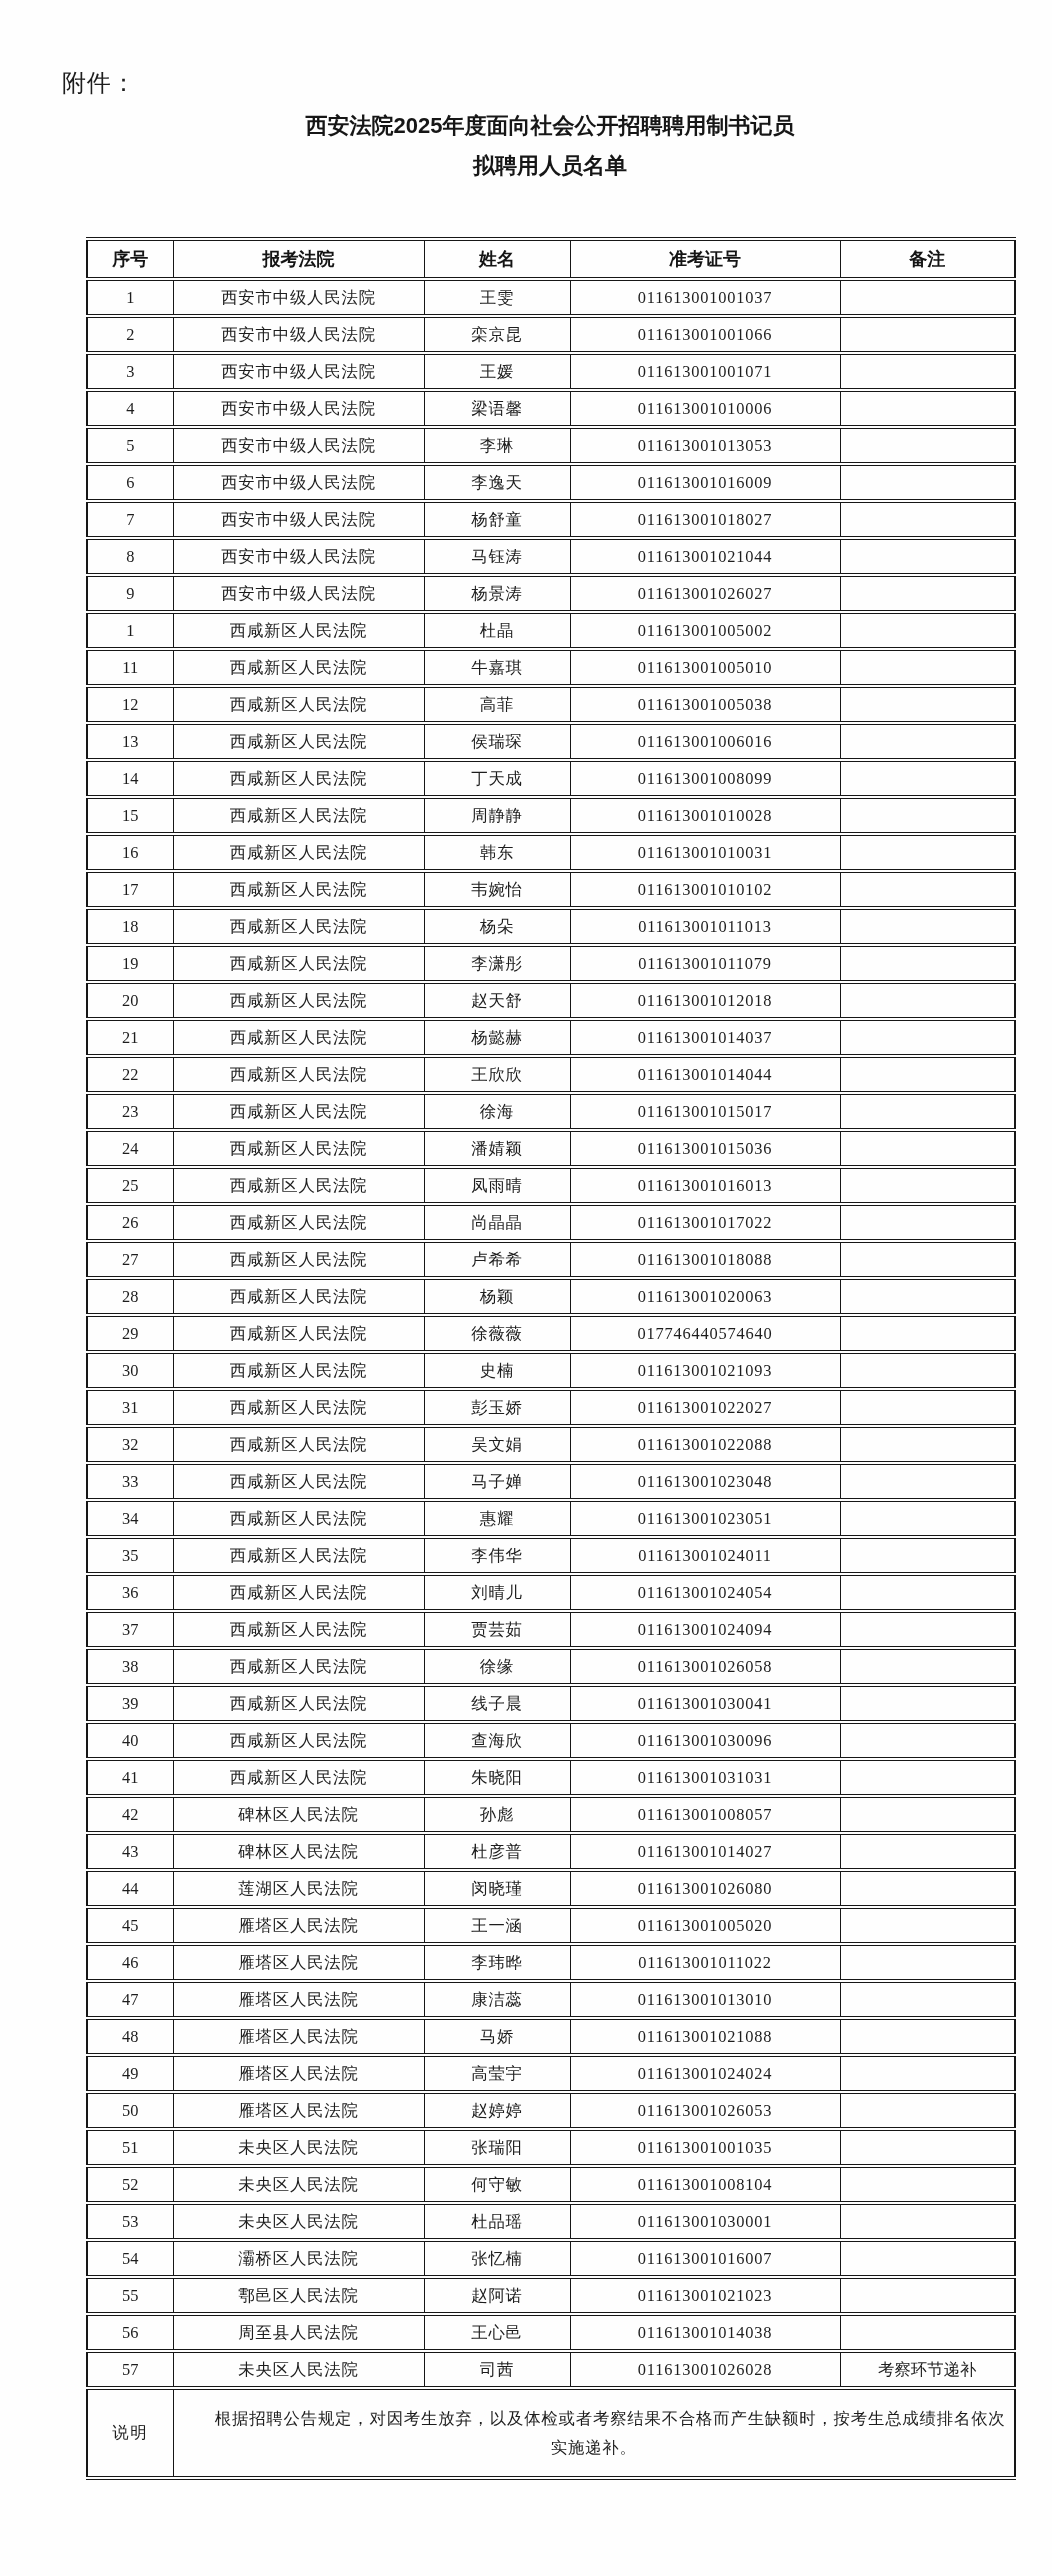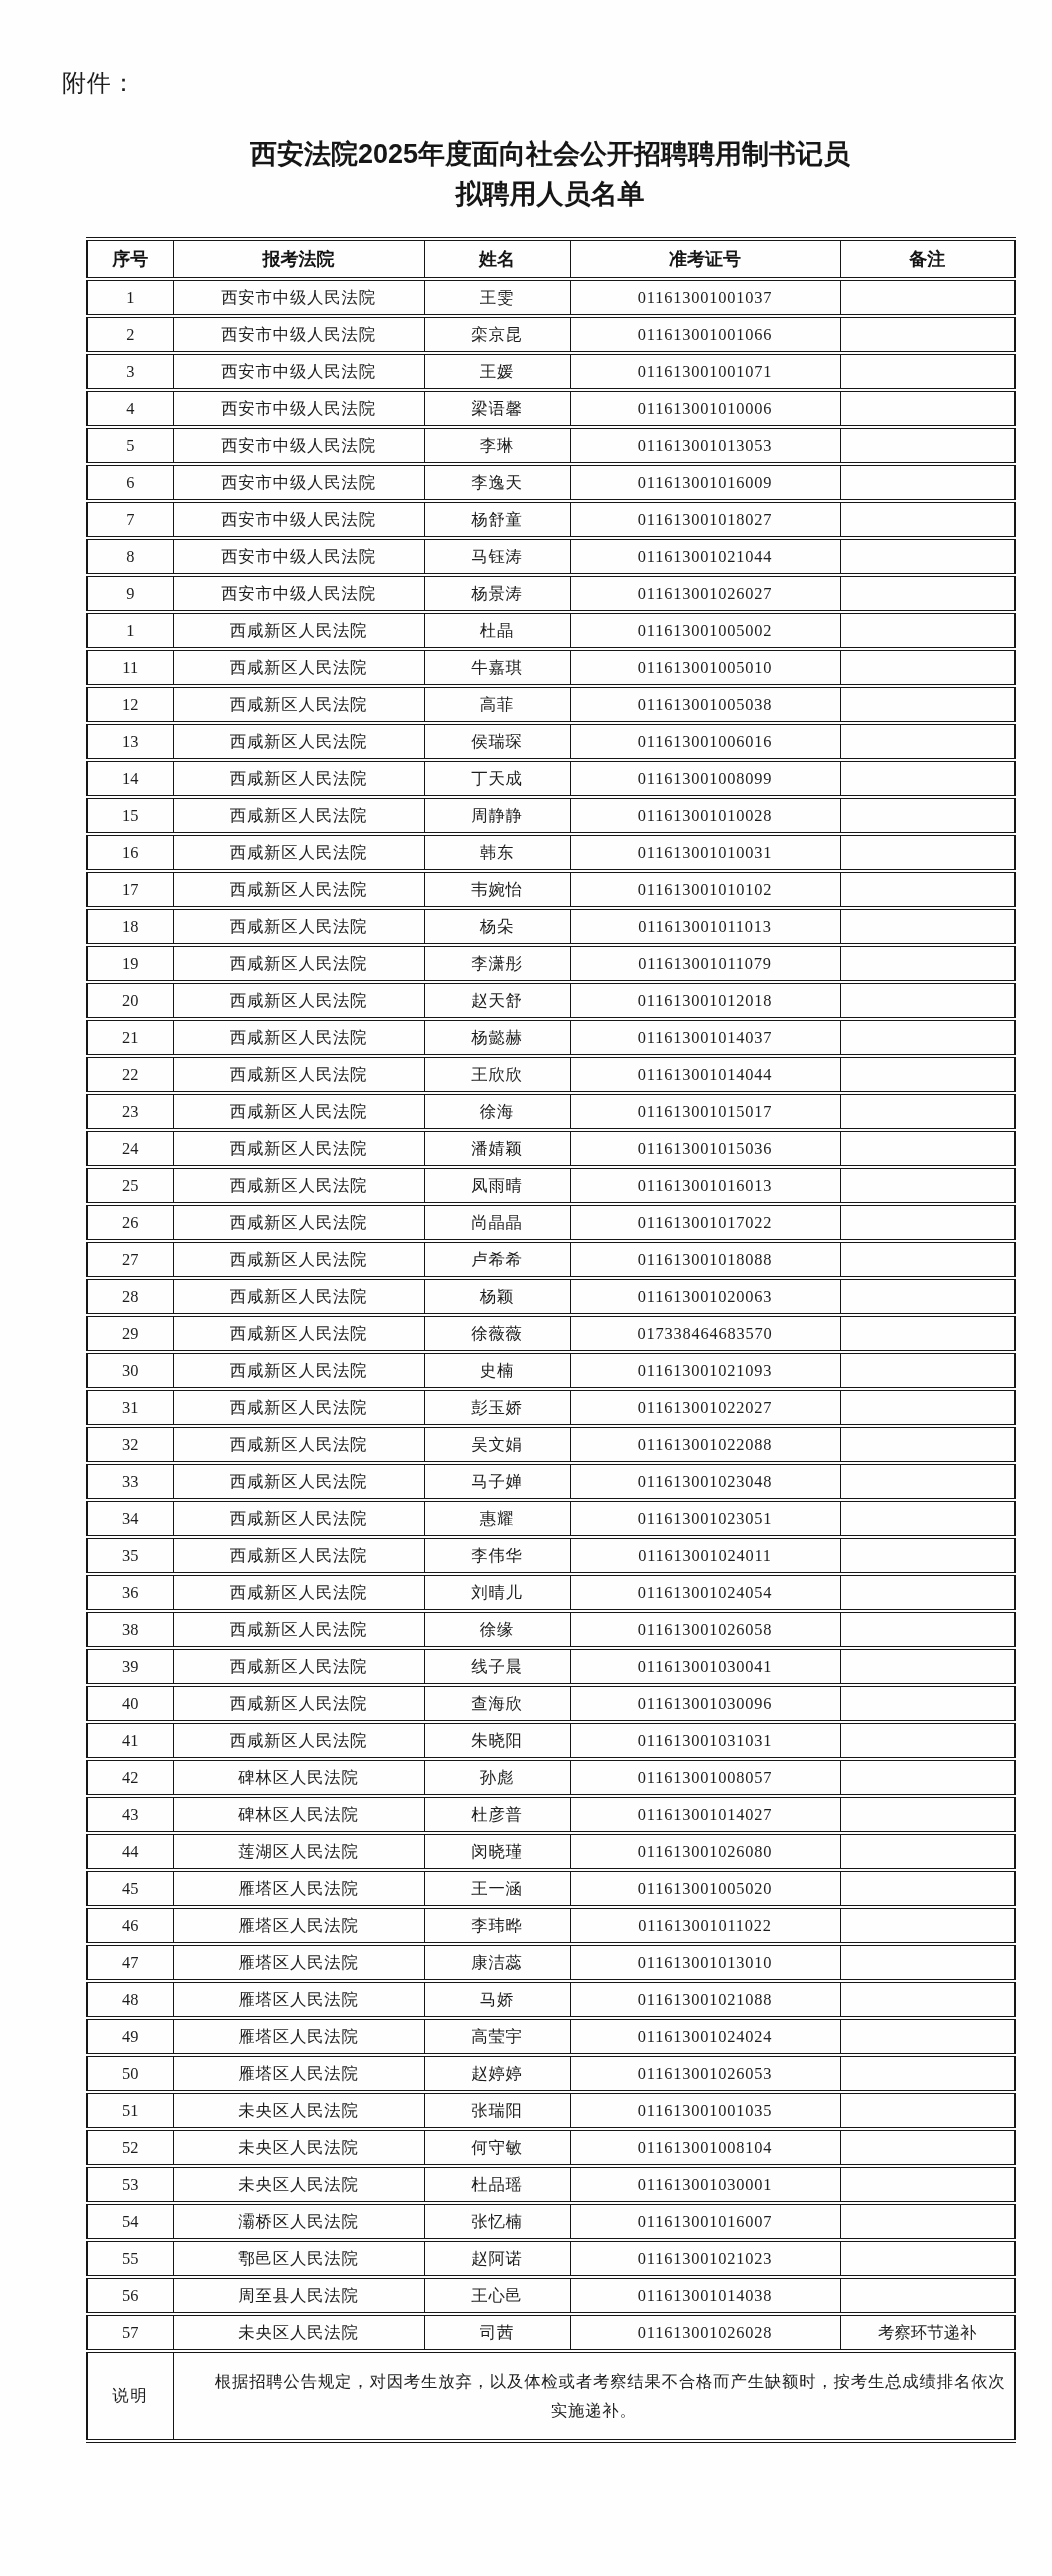--- a/index.html
+++ b/index.html
@@ -23,26 +23,26 @@
   .attachment {
     position: absolute;
     left: 62px;
     top: 67px;
     font-size: 24px;
     letter-spacing: 0.8px;
   }
   .title-block {
     position: absolute;
     left: 86px;
-    top: 134px;
+    top: 106px;
     width: 928px;
     text-align: center;
     font-family: "Liberation Sans", sans-serif;
     font-weight: bold;
-    font-size: 27px;
+    font-size: 22px;
     line-height: 40px;
     color: #161616;
   }
   table.roster {
     position: absolute;
     left: 86px;
     top: 237px;
     width: 928px;
     border-collapse: collapse;
     table-layout: fixed;
@@ -331,21 +331,21 @@
           <td class="c-no">28</td>
           <td class="c-court">西咸新区人民法院</td>
           <td class="c-name">杨颖</td>
           <td class="c-ticket">011613001020063</td>
           <td class="c-remark"></td>
         </tr>
         <tr>
           <td class="c-no">29</td>
           <td class="c-court">西咸新区人民法院</td>
           <td class="c-name">徐薇薇</td>
-          <td class="c-ticket">017338464683570</td>
+          <td class="c-ticket">017746440574640</td>
           <td class="c-remark"></td>
         </tr>
         <tr>
           <td class="c-no">30</td>
           <td class="c-court">西咸新区人民法院</td>
           <td class="c-name">史楠</td>
           <td class="c-ticket">011613001021093</td>
           <td class="c-remark"></td>
         </tr>
         <tr>
@@ -381,20 +381,27 @@
           <td class="c-court">西咸新区人民法院</td>
           <td class="c-name">李伟华</td>
           <td class="c-ticket">011613001024011</td>
           <td class="c-remark"></td>
         </tr>
         <tr>
           <td class="c-no">36</td>
           <td class="c-court">西咸新区人民法院</td>
           <td class="c-name">刘晴儿</td>
           <td class="c-ticket">011613001024054</td>
+          <td class="c-remark"></td>
+        </tr>
+        <tr>
+          <td class="c-no">37</td>
+          <td class="c-court">西咸新区人民法院</td>
+          <td class="c-name">贾芸茹</td>
+          <td class="c-ticket">011613001024094</td>
           <td class="c-remark"></td>
         </tr>
         <tr>
           <td class="c-no">38</td>
           <td class="c-court">西咸新区人民法院</td>
           <td class="c-name">徐缘</td>
           <td class="c-ticket">011613001026058</td>
           <td class="c-remark"></td>
         </tr>
         <tr>

